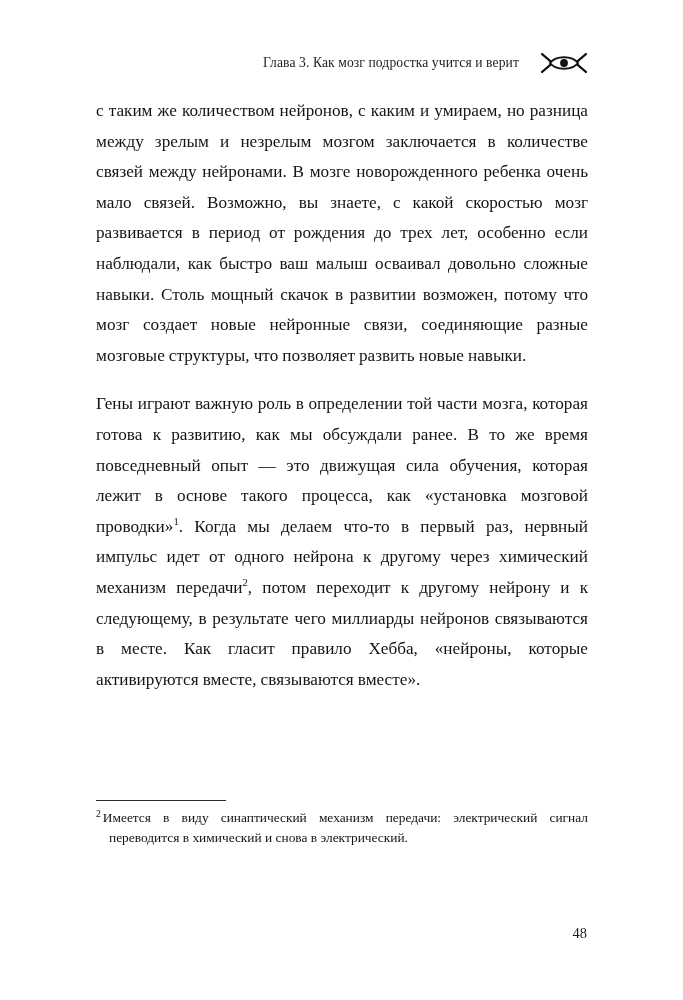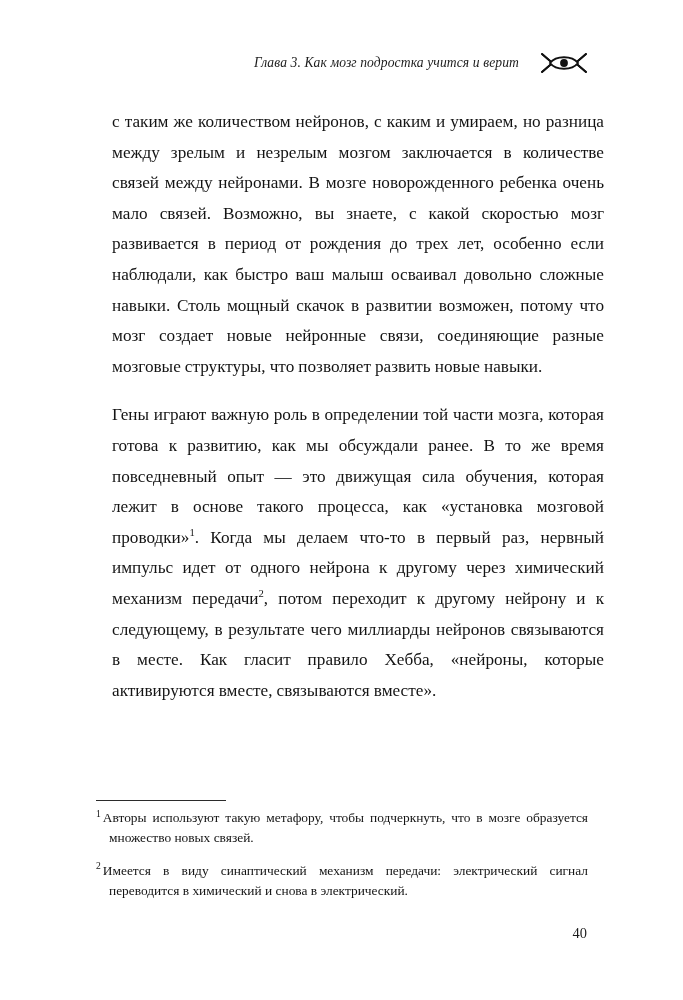--- a/index.html
+++ b/index.html
@@ -31,42 +31,40 @@
     position: absolute;
     left: 96px;
     right: 96px;
     top: 48px;
     height: 30px;
     display: flex;
     align-items: center;
     justify-content: flex-end;
   }
   .running-head-title {
-    font-style: italic;
     font-size: 13.6px;
     letter-spacing: 0.1px;
     color: #1c1c1c;
     white-space: nowrap;
     margin-right: 22px;
   }
   .head-ornament {
     width: 46px;
     height: 26px;
     flex: 0 0 auto;
     display: block;
     margin-top: -1px;
   }
 
   
   .textblock {
     position: absolute;
-    left: 112px;
+    left: 96px;
     top: 96px;
     width: 492px;
-    margin-top: 11px;
   }
   .para {
     margin: 0 0 18px 0;
     font-size: 17.2px;
     line-height: 30.6px;
     text-align: justify;
     text-justify: inter-word;
     hyphens: manual;
     color: #141414;
     word-spacing: -0.2px;
@@ -145,20 +143,19 @@
     <p class="para">с таким же количеством нейронов, с каким и умираем, но разница между зрелым и незрелым мозгом заключается в количестве связей между нейронами. В мозге новорожденного ребенка очень мало связей. Возможно, вы знаете, с какой скоростью мозг развивается в период от рождения до трех лет, особенно если наблюдали, как быстро ваш малыш осваивал довольно сложные навыки. Столь мощный скачок в развитии возможен, потому что мозг создает новые нейронные связи, соединяющие разные мозговые структуры, что позволяет развить новые навыки.</p>
 
     <p class="para"><span>Гены играют важную роль в определении той части мозга, которая готова к развитию, как мы обсуждали ранее. В то же время повседневный опыт — это движущая сила обучения, которая лежит в основе такого процесса, как «установка мозговой проводки»</span><sup>1</sup><span>. Когда мы делаем что-то в первый раз, нервный импульс идет от одного нейрона к другому через химический механизм передачи</span><sup>2</sup><span>, потом переходит к другому нейрону и к следующему, в результате чего миллиарды нейронов связываются в месте. Как гласит правило Хебба, «нейроны, которые активируются вместе, связываются вместе».</span></p>
 
 
   </div>
 
   <div class="footnotes">
     <hr class="footnote-rule">
 
-    <p class="footnote"><span class="fn-marker">1</span><span>Авторы используют такую метафору, чтобы подчеркнуть, что в мозге образуется множество новых связей.</span></p>
 
     <p class="footnote"><span class="fn-marker">2</span><span>Имеется в виду синаптический механизм передачи: электрический сигнал переводится в химический и снова в электрический.</span></p>
   </div>
 
-  <div class="folio">40</div>
+  <div class="folio">48</div>
 
 </div>
 
 </body></html>

